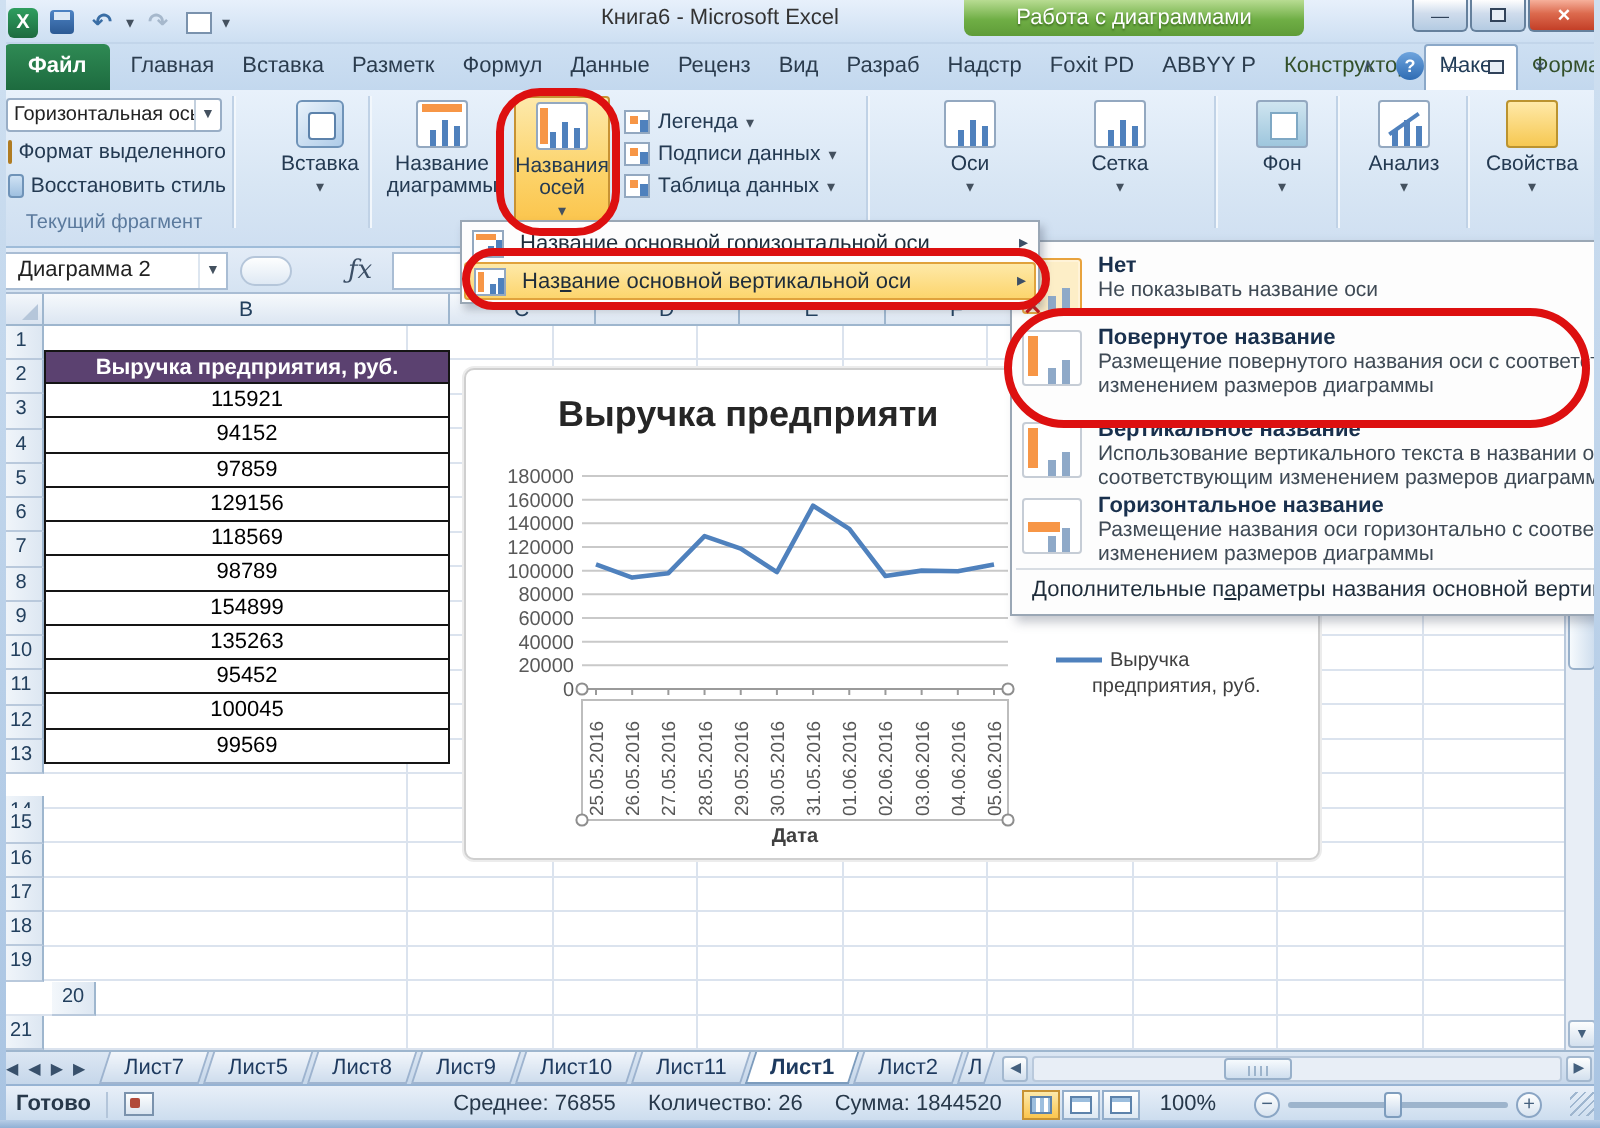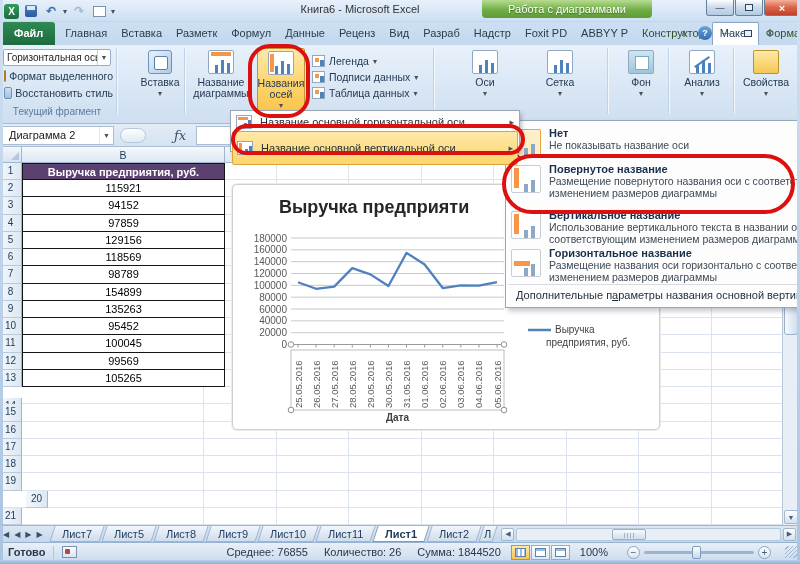--- a/index.html
+++ b/index.html
@@ -85,34 +85,34 @@
 
   
   #colheaders{left:0;top:147px;width:800px;height:16px;}
   .corner{position:absolute;left:0;top:0;width:22px;height:16px;background:linear-gradient(#f3f7fb,#d9e3f0);border:1px solid #9eb6ce;border-top:none;}
   .corner::after{content:"";position:absolute;right:2px;bottom:2px;border-left:8px solid transparent;border-bottom:8px solid #b5c6da;}
   .ch{position:absolute;top:0;height:16px;background:linear-gradient(#f6f9fc,#dce6f2);border-right:1px solid #9eb6ce;border-bottom:1px solid #9eb6ce;text-align:center;line-height:16px;color:#23405e;font-size:10.5px;}
   #gridwrap{left:0;top:163px;width:782px;height:362px;background:
      repeating-linear-gradient(to bottom,#fff 0 16.24px,#dbe3ee 16.24px 17.24px);}
   .vline{position:absolute;top:0;width:1px;height:362px;background:#dbe3ee;}
   .rh{position:absolute;left:0;width:22px;background:linear-gradient(to right,#f3f7fb,#dde7f2);border-right:1px solid #9eb6ce;border-bottom:1px solid #b9c9dc;text-align:center;color:#23405e;font-size:10px;}
-  #datatable{position:absolute;left:22px;top:0;width:212px;}
+  #datatable{position:absolute;left:22px;top:12px;width:212px;}
   .tcell{width:203px;height:17.24px;border:1px solid #151515;border-top:none;text-align:center;font-size:11px;line-height:16px;background:#fff;color:#000;}
   .tcell.hdr{background:#5b4170;color:#fff;font-weight:bold;border-top:1px solid #151515;}
   #vscroll{left:782px;top:163px;width:16px;height:362px;background:#e8eef6;border-left:1px solid #b9c9dc;}
   .sc-btn{position:absolute;left:1px;width:14px;height:14px;background:linear-gradient(#fdfefe,#d3e0ee);border:1px solid #a3b8cf;border-radius:2px;font-size:7px;color:#44607e;display:flex;align-items:center;justify-content:center;}
   #v-thumb{position:absolute;left:1px;top:116px;width:14px;height:56px;background:linear-gradient(to right,#f6fafd,#cfdeee);border:1px solid #98b0ca;border-radius:3px;}
 
   
   #chart{left:232px;top:184px;width:428px;height:246px;background:#fff;border:1px solid #cfcfcf;border-radius:5px;box-shadow:0 0 0 1px #ececec;z-index:5;}
 
   
   #axis-menu{left:230px;top:110px;width:290px;height:42px;background:#fdfdfd;border:1px solid #9aa7b5;box-shadow:2px 3px 4px rgba(80,90,110,.35);z-index:20;padding:1px;}
   .mi{height:19px;display:flex;align-items:center;gap:8px;padding:0 4px;color:#1e2c3a;white-space:nowrap;}
-  .mi.hl{background:linear-gradient(#fee9a8,#fcd56d);border:1px solid #e0a23c;border-radius:2px;height:34px;}
+  .mi.hl{background:linear-gradient(#fee9a8,#fcd56d);border:1px solid #e0a23c;border-radius:2px;height:19px;}
   .mi .arr{margin-left:auto;font-size:9px;color:#3c4f66;}
   .ic-axis{width:16px;height:14px;border:1px solid #93a8c0;background:#fff;position:relative;flex:0 0 auto;
     background-image:linear-gradient(#4f81bd,#4f81bd),linear-gradient(#4f81bd,#4f81bd),linear-gradient(#f79646,#f79646);
     background-size:3px 5px,3px 8px,3px 10px;background-position:7px 100%,11px 100%,1px 1px;background-repeat:no-repeat;}
   .ic-axis.h{background-size:3px 5px,3px 8px,10px 3px;background-position:7px 100%,11px 100%,1px 1px;}
 
   
   #axis-submenu{left:505px;top:120px;width:293px;height:188px;background:#fdfdfd;border:1px solid #9aa7b5;box-shadow:3px 3px 5px rgba(80,90,110,.35);z-index:18;overflow:hidden;}
   .smi{position:absolute;left:0;width:360px;}
   .smi .t{font-weight:bold;color:#19304d;font-size:11px;white-space:nowrap;}
@@ -375,21 +375,20 @@
           <div class="tcell">94152</div>
           <div class="tcell">97859</div>
           <div class="tcell">129156</div>
           <div class="tcell">118569</div>
           <div class="tcell">98789</div>
           <div class="tcell">154899</div>
           <div class="tcell">135263</div>
           <div class="tcell">95452</div>
           <div class="tcell">100045</div>
           <div class="tcell">99569</div>
-          <div class="tcell">105265</div>
         </div>
     </div>
   </div>
 
   <div id="vscroll" class="abs">
     <span class="sc-btn" style="top:1px">▲</span>
     <div id="v-thumb"></div>
     <span class="sc-btn" style="bottom:1px">▼</span>
   </div>
 

